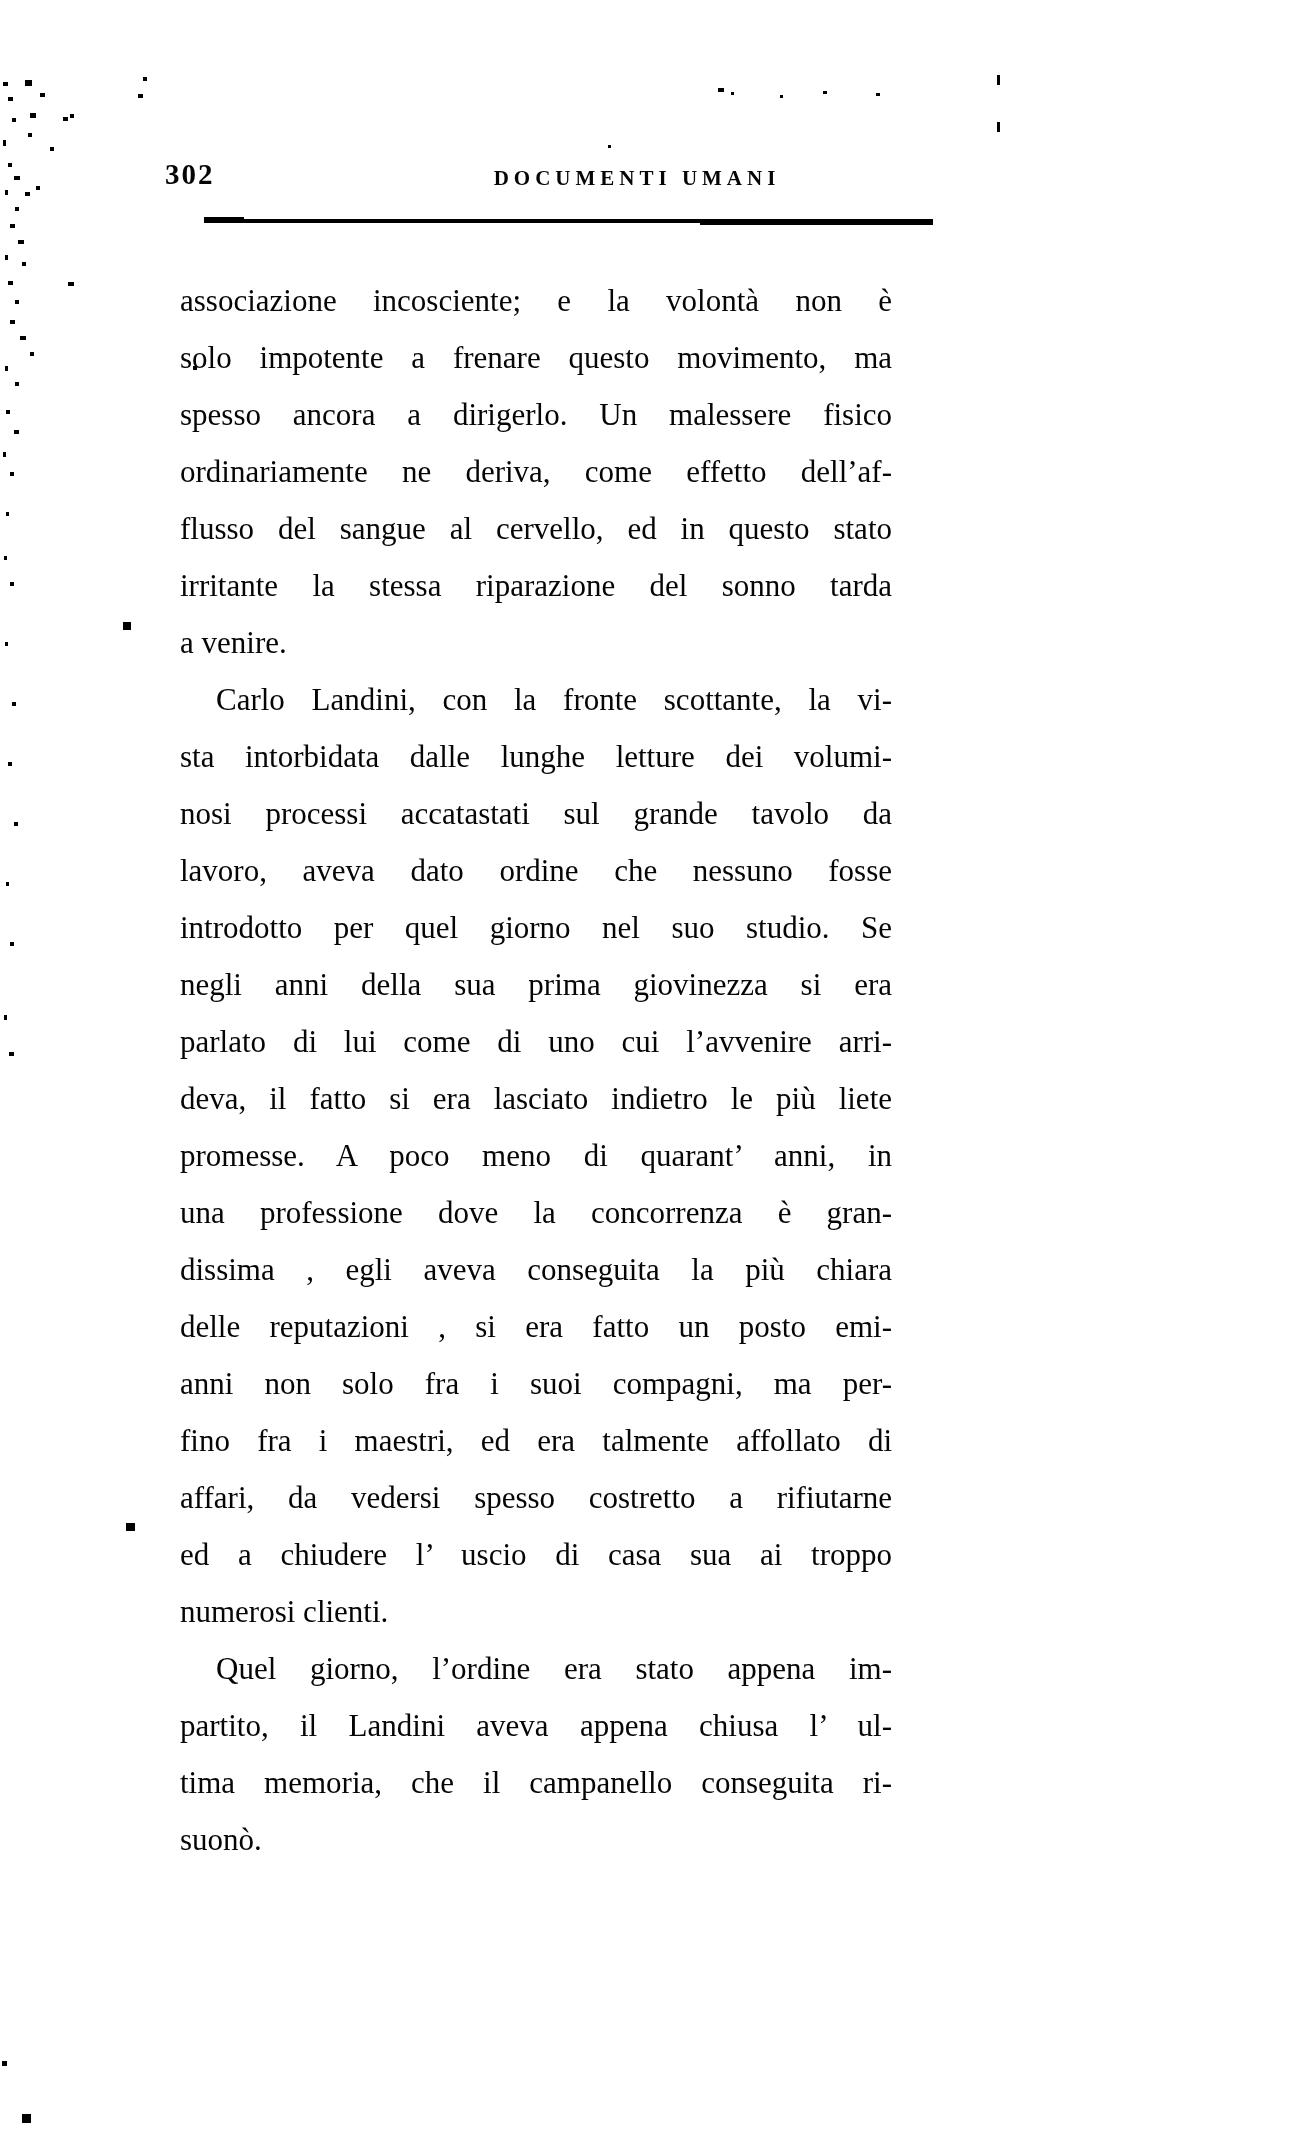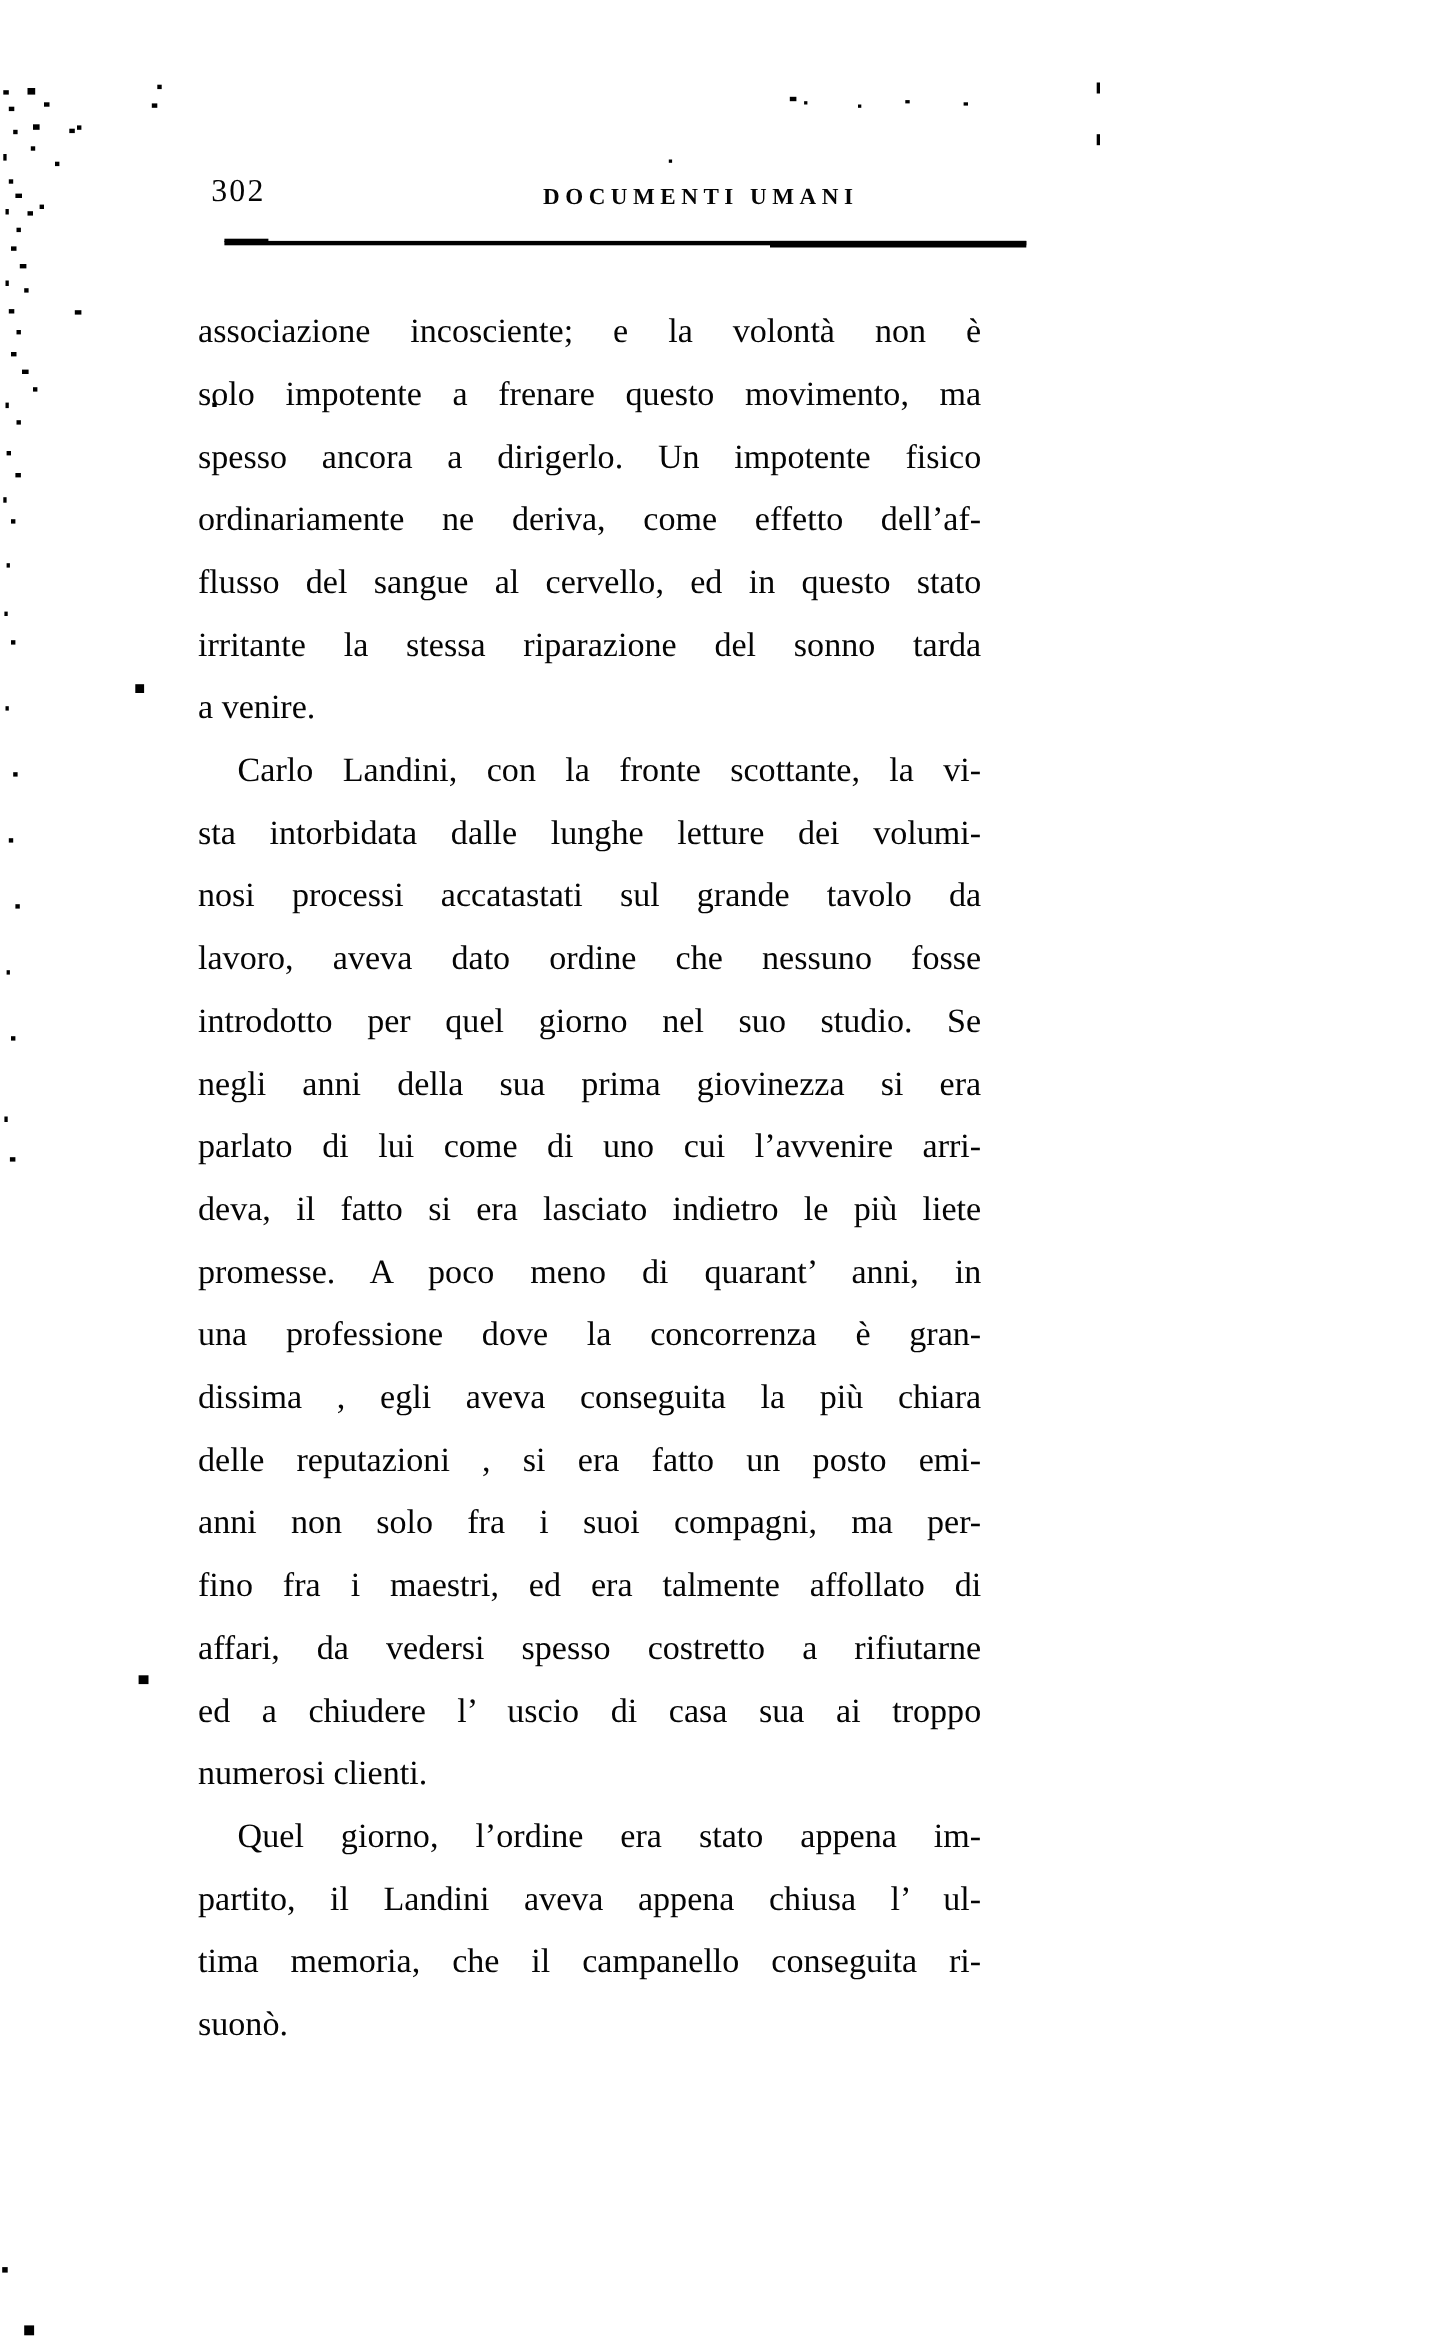--- a/index.html
+++ b/index.html
@@ -6,23 +6,23 @@
   .page {
     position:relative;
     width:1308px; height:2130px;
     margin:0 auto;
     background:#ffffff;
     color:#050505;
     font-family:"Liberation Serif", serif;
     overflow:hidden;
   }
   .pagenum {
-    position:absolute; left:192px; top:158px;
+    position:absolute; left:165px; top:158px;
     font-size:29px; letter-spacing:2px;
-    font-weight:normal;
+    font-weight:bold;
   }
   .running {
     position:absolute; left:637px; top:166px;
     transform:translateX(-50%);
     font-size:21px; letter-spacing:5px;
     font-weight:bold;
     white-space:nowrap;
   }
   .rule {
     position:absolute; left:204px; top:219px;
@@ -60,21 +60,21 @@
   <div>
     <span class="pagenum">302</span>
     <span class="running">DOCUMENTI UMANI</span>
   </div>
   <div class="rule"></div>
   <div class="rule-right"></div>
   <div class="rule-dash"></div>
   <div class="textblock" id="textblock">
       <div class="line">associazione incosciente; e la volontà non è</div>
       <div class="line">solo impotente a frenare questo movimento, ma</div>
-      <div class="line">spesso ancora a dirigerlo. Un impotente fisico</div>
+      <div class="line">spesso ancora a dirigerlo. Un malessere fisico</div>
       <div class="line">ordinariamente ne deriva, come effetto dell’af-</div>
       <div class="line">flusso del sangue al cervello, ed in questo stato</div>
       <div class="line">irritante la stessa riparazione del sonno tarda</div>
       <div class="line end">a venire.</div>
       <div class="line indent">Carlo Landini, con la fronte scottante, la vi-</div>
       <div class="line">sta intorbidata dalle lunghe letture dei volumi-</div>
       <div class="line">nosi processi accatastati sul grande tavolo da</div>
       <div class="line">lavoro, aveva dato ordine che nessuno fosse</div>
       <div class="line">introdotto per quel giorno nel suo studio. Se</div>
       <div class="line">negli anni della sua prima giovinezza si era</div>

